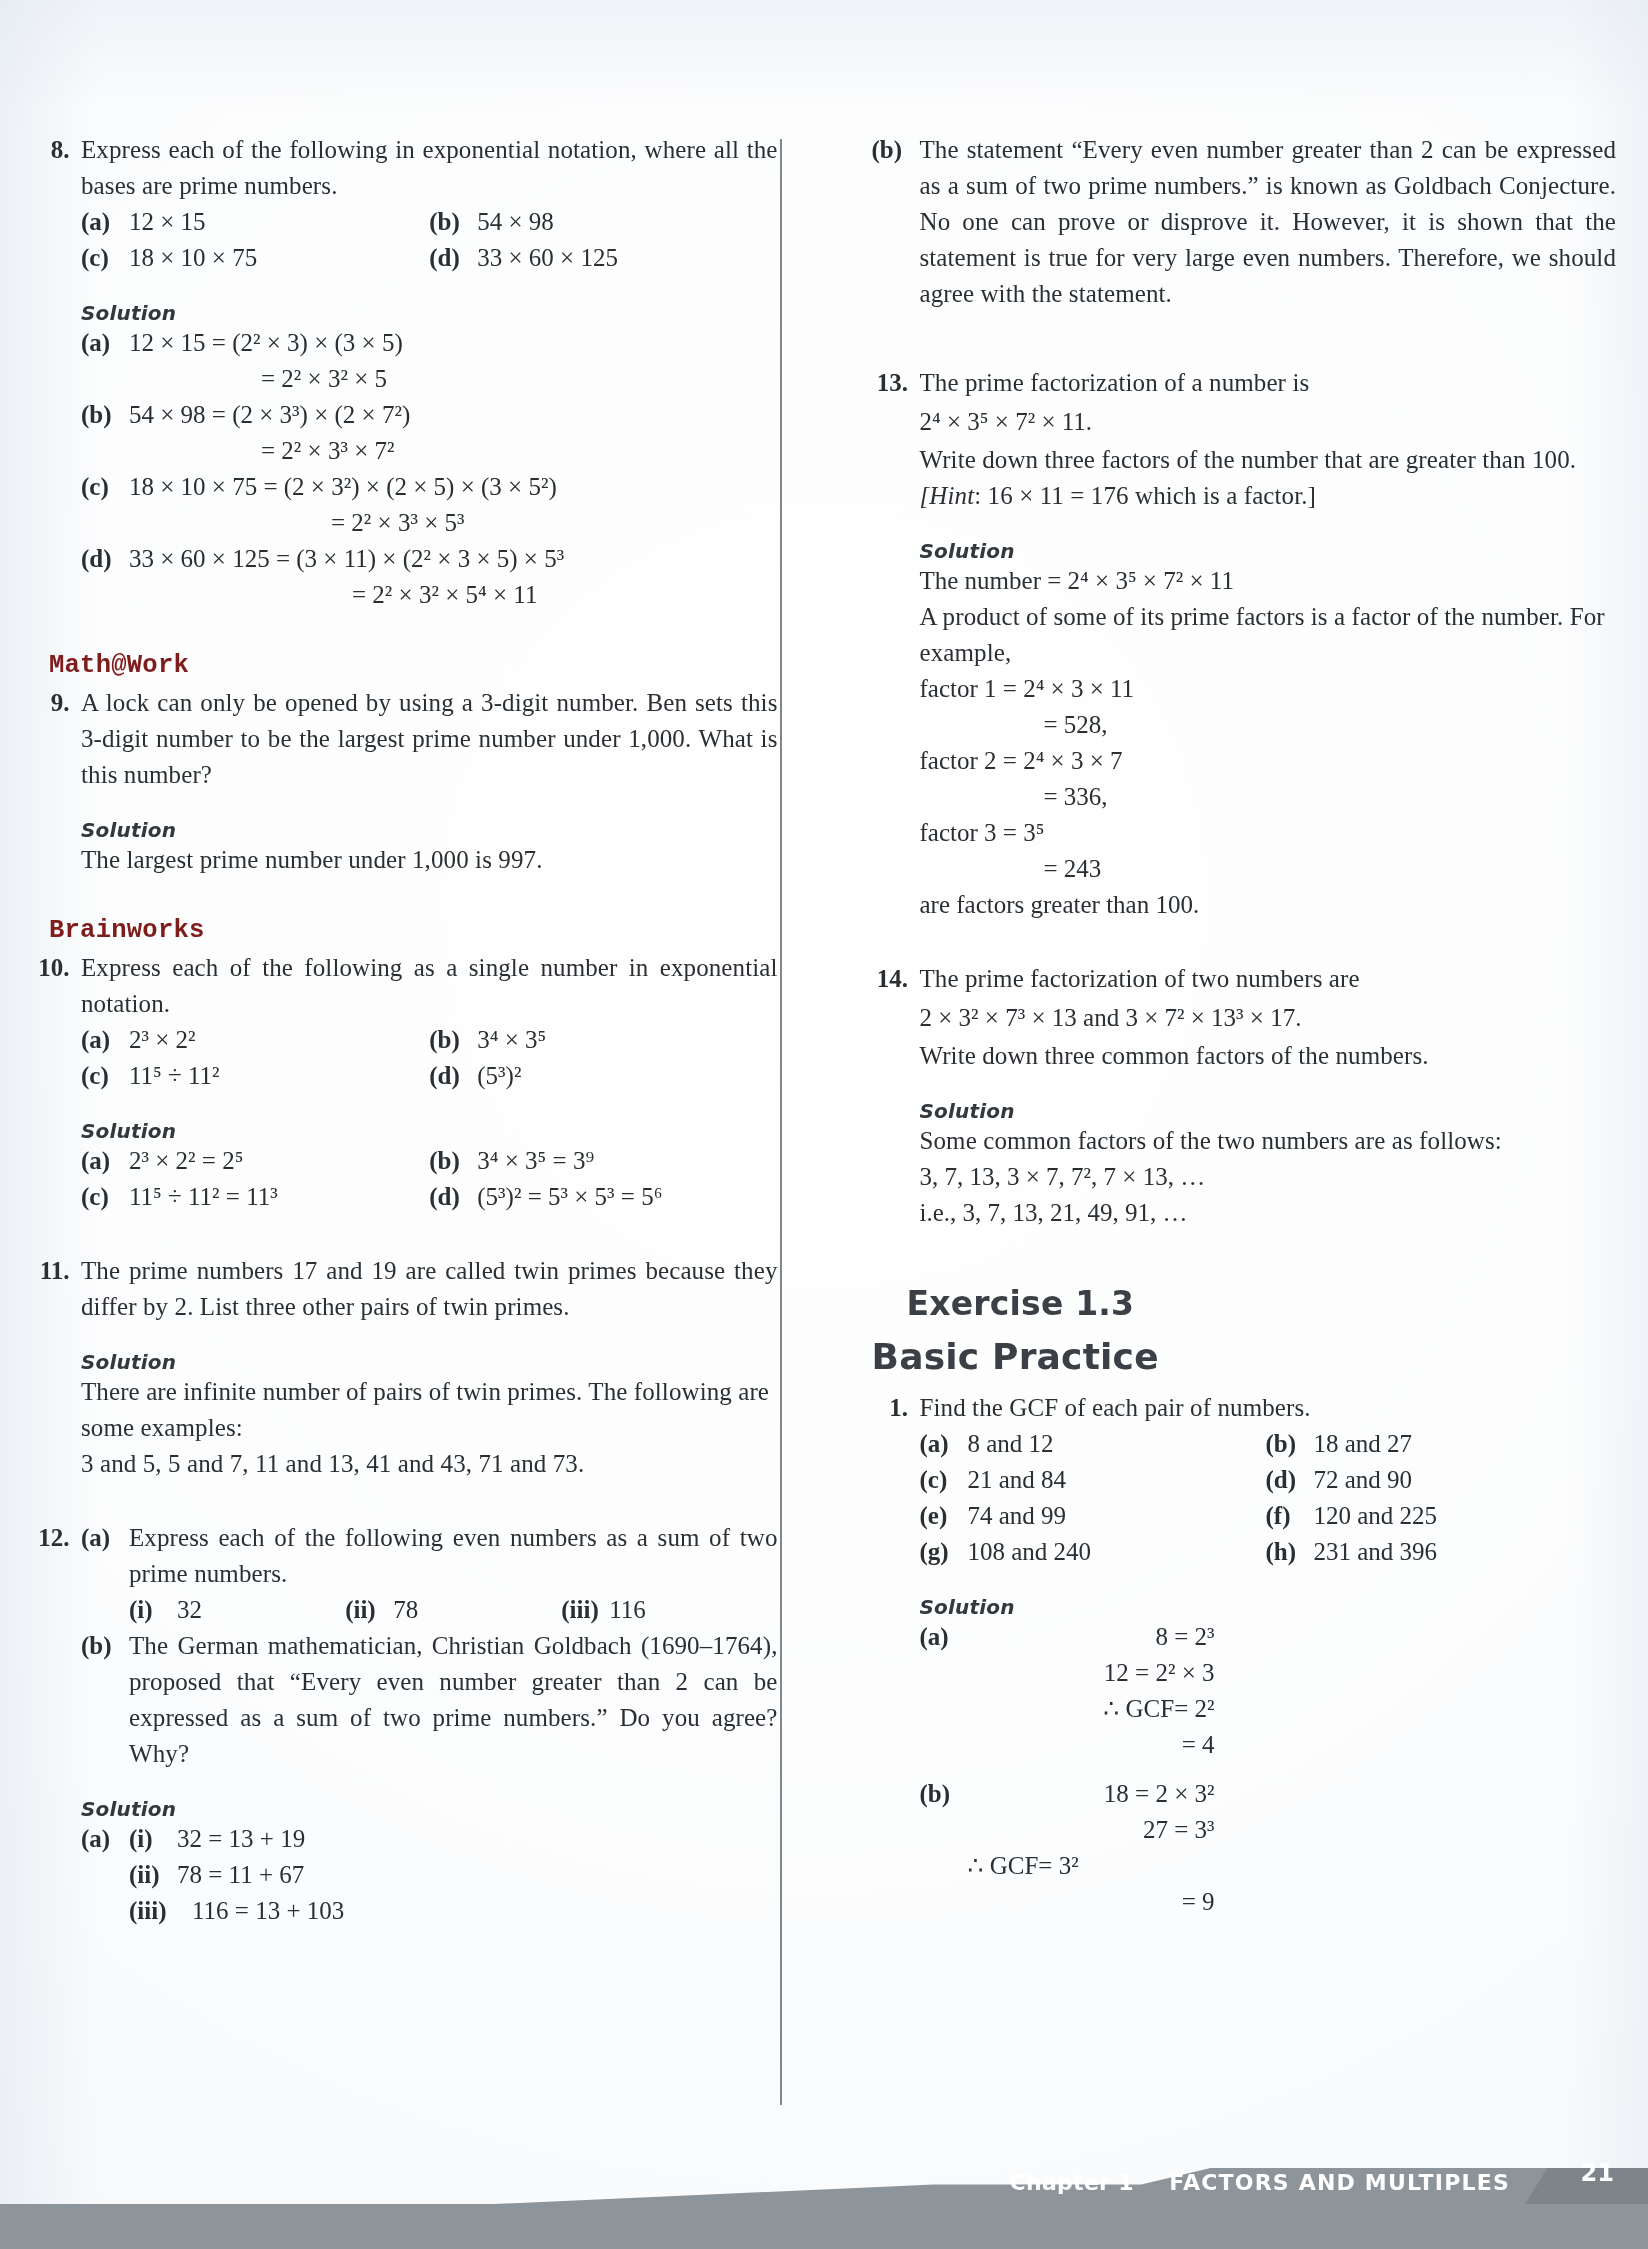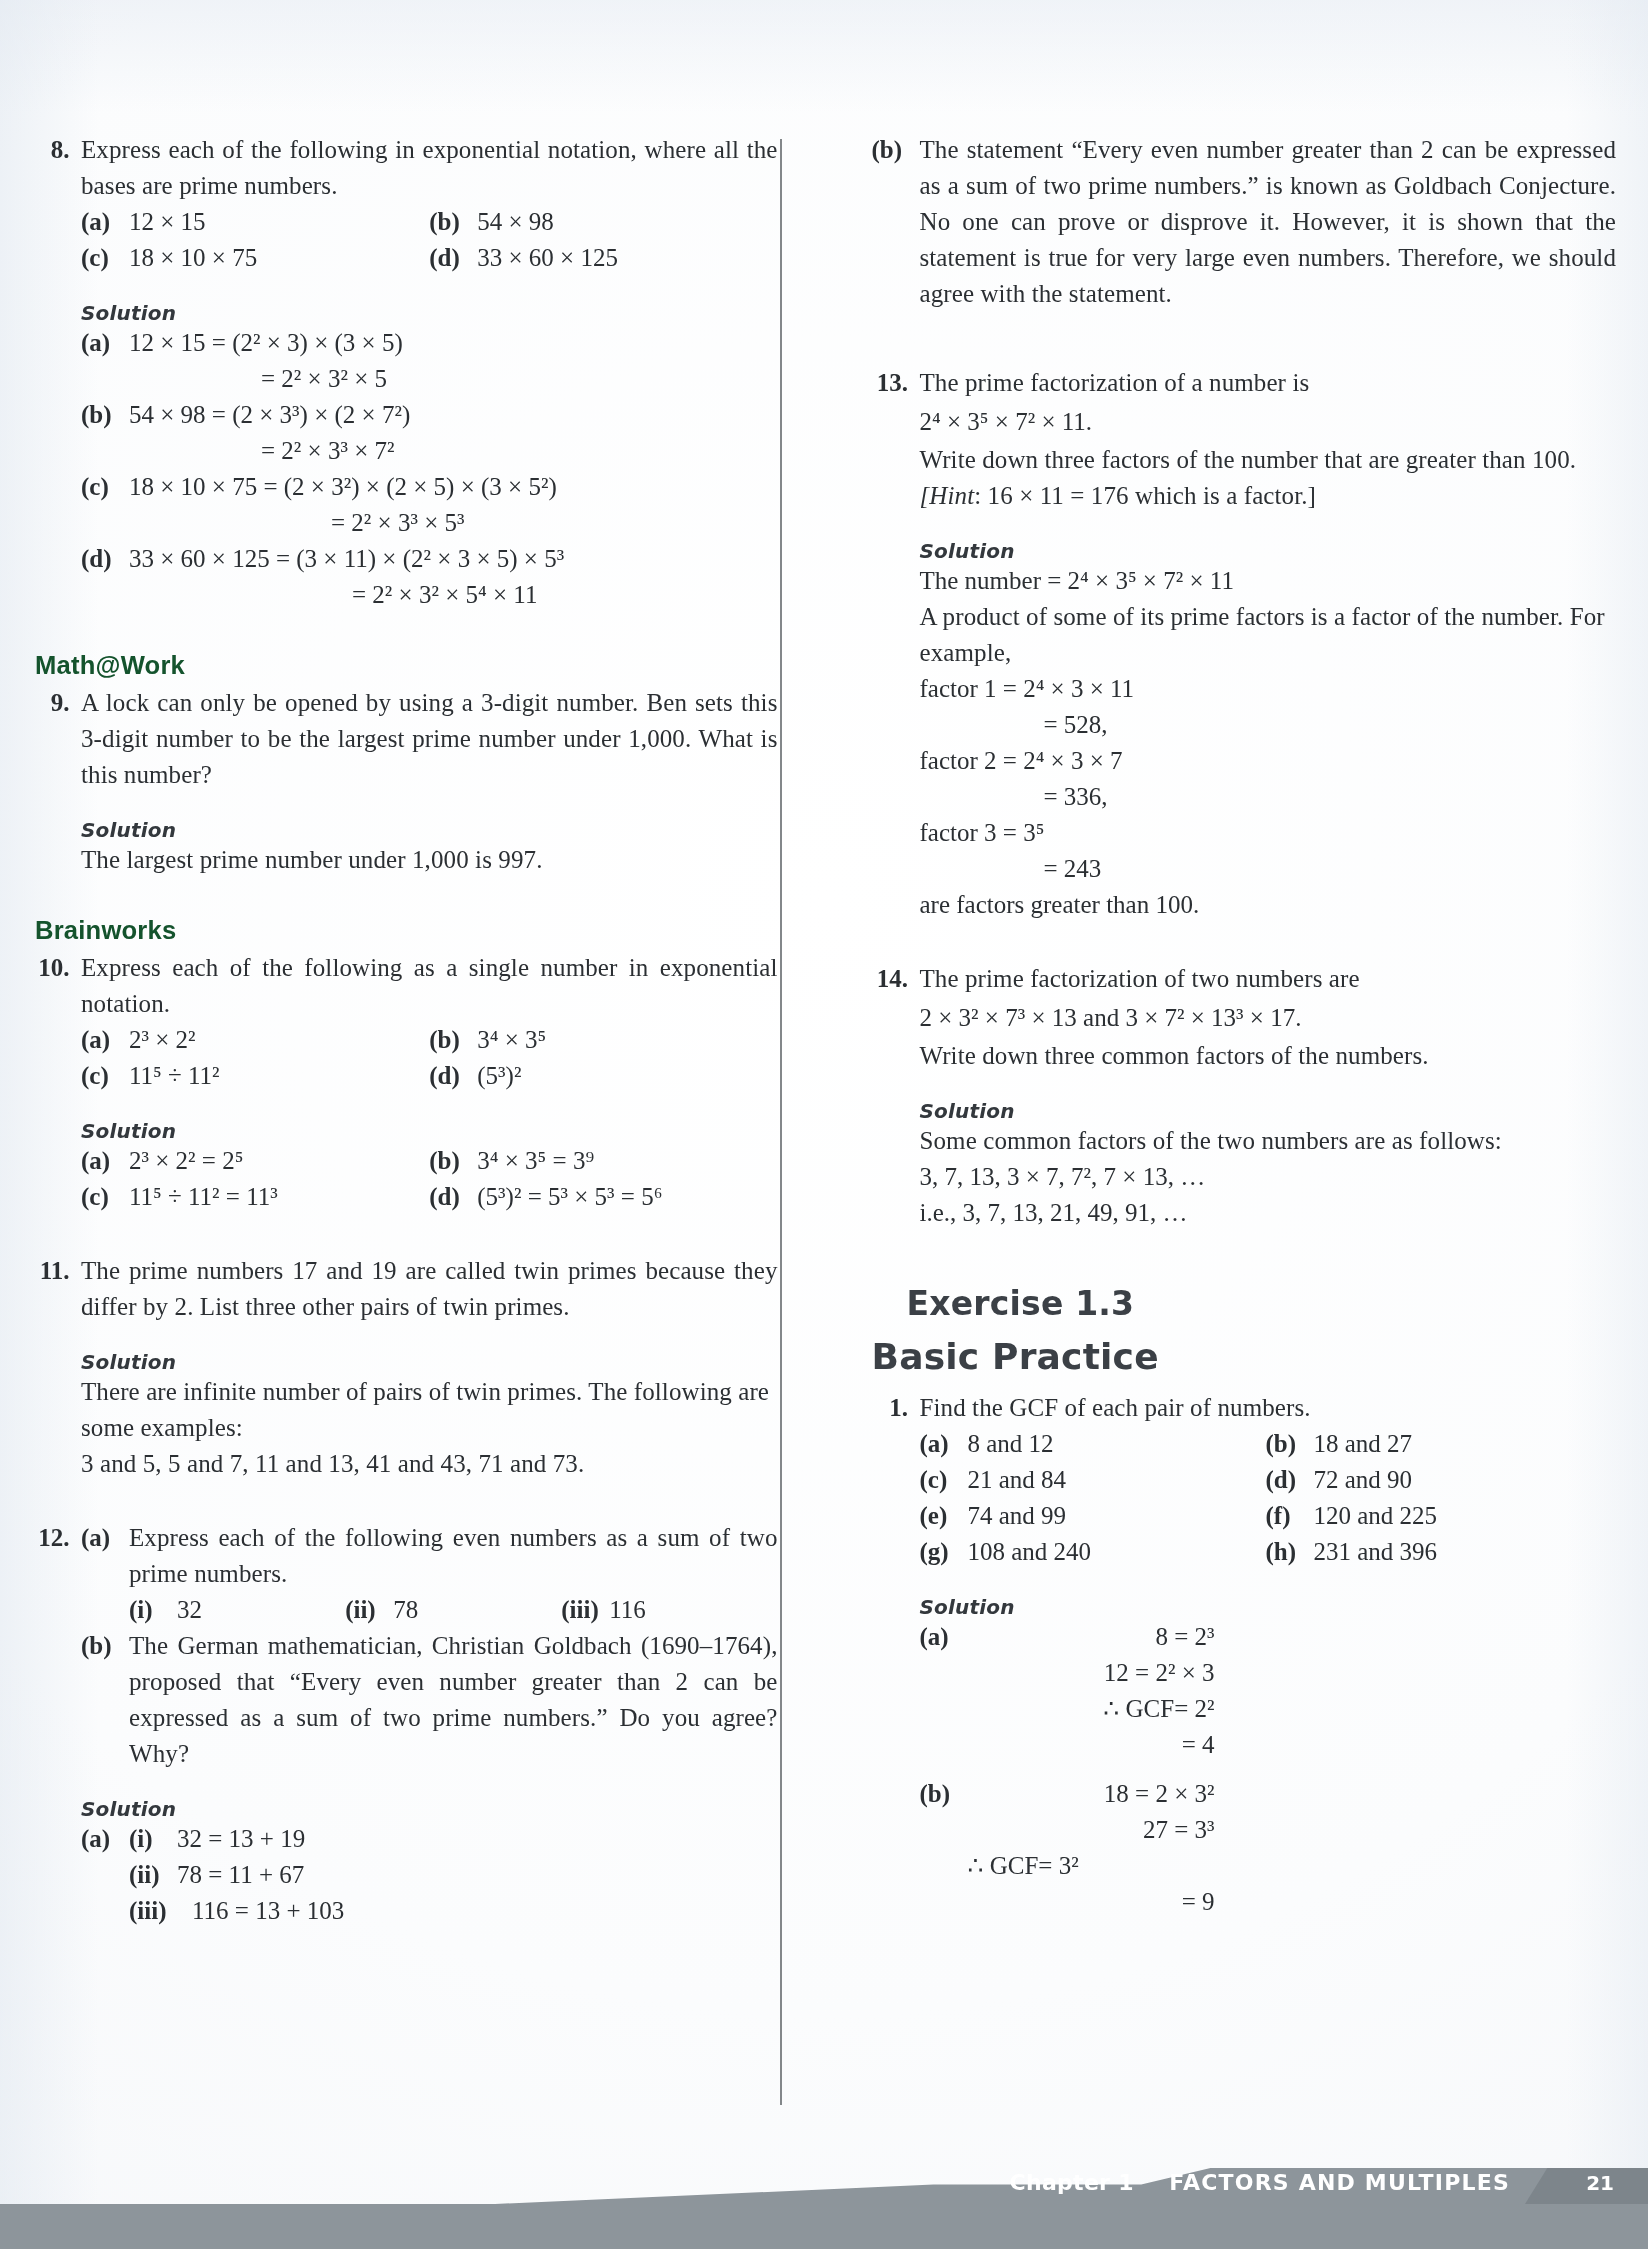--- a/index.html
+++ b/index.html
@@ -67,26 +67,26 @@
     opacity: .85;
   }
 
   
   .q, .sol-line, .para, .inline {
     font-size: 25px;
     line-height: 36px;
     letter-spacing: 0.1px;
   }
   .section-head {
-    font-family: Liberation Sans, sans-serif;
+    font-family: Liberation Mono, monospace;
     font-weight: bold;
     font-size: 25.6px;
-    color: #14532d;
+    color: #7f1d1d;
     letter-spacing: 0.2px;
-    margin: 0 0 5px 2px;
+    margin: 0 0 5px 16px;
   }
   .exercise-head {
     font-family: "DejaVu Sans", "Liberation Sans", sans-serif;
     font-weight: bold;
     font-size: 33px;
     color: #3b4046;
     letter-spacing: 0.2px;
     margin-left: 35px;
   }
   .sub-head {
@@ -192,24 +192,24 @@
     font-weight: bold;
     font-size: 22px;
     color: #ffffff;
     letter-spacing: 1.2px;
     white-space: nowrap;
   }
   .footer .ftext .chap { letter-spacing: 0.3px; }
   .footer .pageno {
     position: absolute;
     right: 35px;
-    bottom: 55px;
+    bottom: 63px;
     font-family: "DejaVu Sans", "Liberation Sans", sans-serif;
     font-weight: bold;
-    font-size: 20px;
+    font-size: 24px;
     color: #ffffff;
   }
 </style>
 </head>
 <body>
 
 <div id="page"></div>
 
 <div class="content">
 

